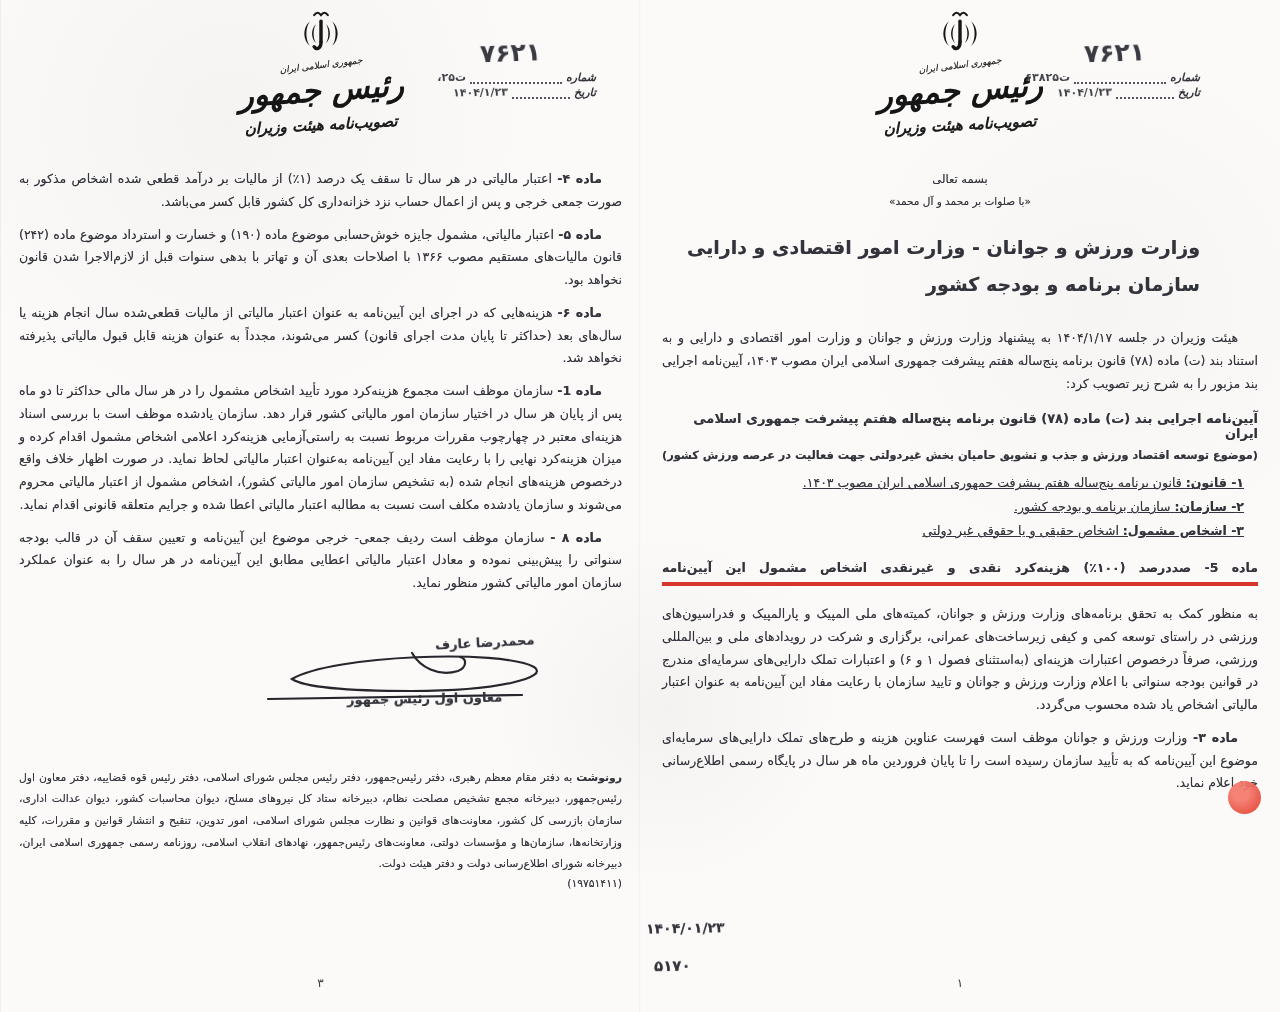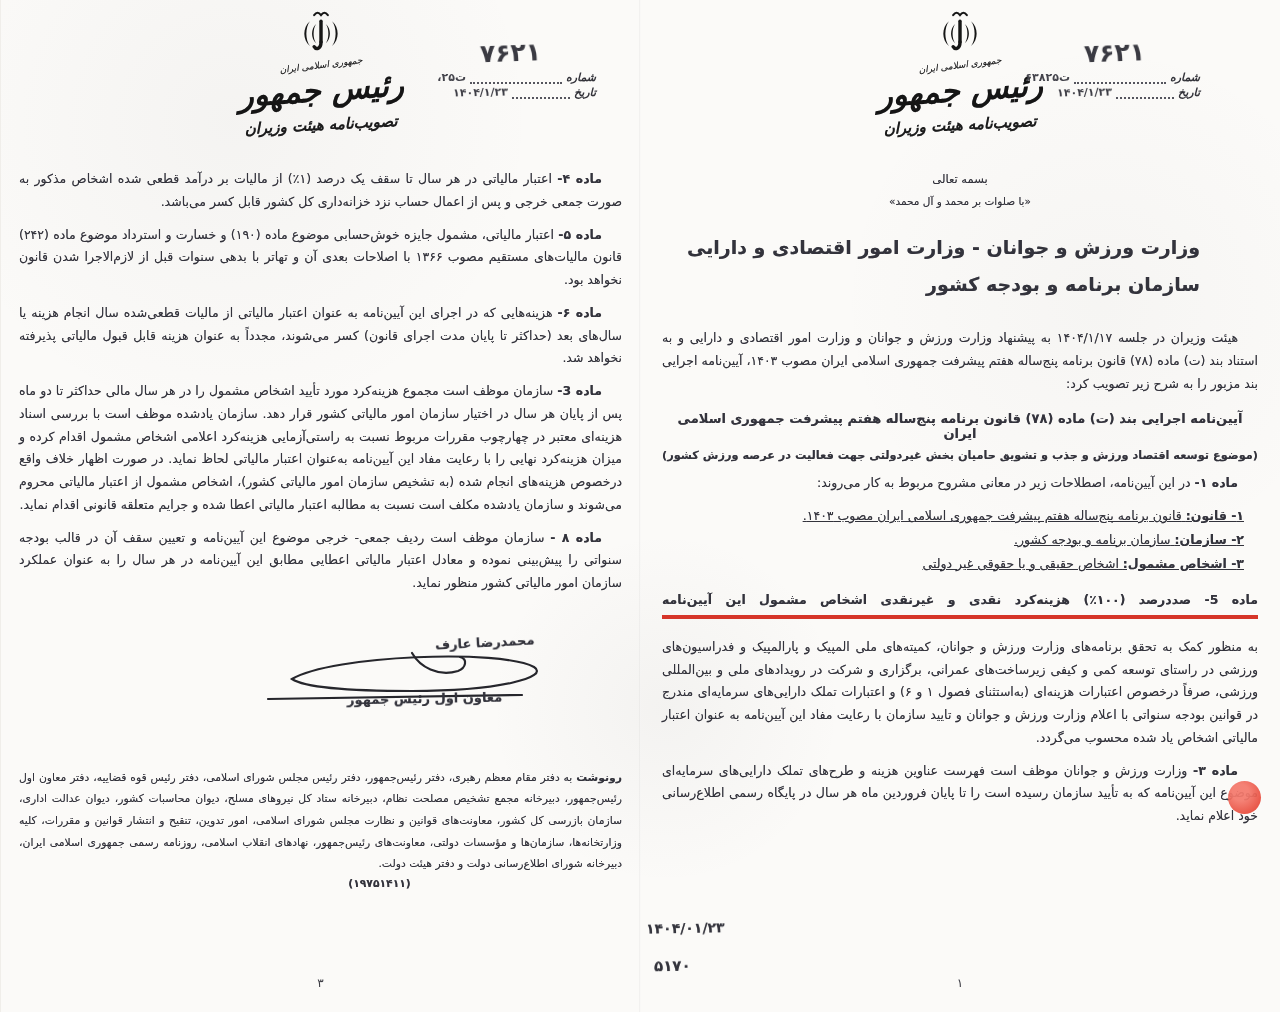--- a/index.html
+++ b/index.html
@@ -56,42 +56,42 @@
   .besmele { font-size:11.5px; margin-top:4px; }
   .salawat { font-size:10.5px; margin-top:9px; }
   .addr { font-weight:bold; font-size:19px; line-height:1.95; padding-left:0;
           padding-right:58px; margin-top:22px; }
   .addr div { white-space:nowrap; }
   .para { font-size:12.5px; line-height:1.82; text-align:justify; }
   .para .head { font-weight:bold; }
   .indent { text-indent:20px; }
   .intro { margin-top:24px; }
   .titles { margin-top:16px; }
-  .title1 { font-weight:bold; font-size:13px; text-align:center; }
+  .title1 { font-weight:bold; font-size:13px; text-align:right; }
   .title2 { font-weight:bold; font-size:11.3px; text-align:center; margin-top:8px; }
   .art { margin-top:10px; }
   .items { margin-top:10px;text-decoration:underline; }
   .items .para { text-indent:14px; margin-top:1px; }
   .hl-line { display:block; font-weight:bold; font-size:12.5px; line-height:1.8;
              text-align:justify; text-align-last:justify;
              border-bottom:4px solid #d63529; padding-bottom:3px; margin-top:14px; }
   .after-hl { margin-top:17px; }
 
   
   .sig-block { position:relative; width:310px; margin:34px 60px 0 0; height:108px; }
   .sig-name { position:absolute; top:6px; right:28px; font-weight:bold; font-size:13px;
               transform:rotate(-3deg); filter:blur(.2px); }
   .sig-scribble { position:absolute; top:14px; right:0; }
   .sig-title { position:absolute; top:62px; right:60px; font-size:13px; font-weight:bold;
                transform:rotate(-1deg); filter:blur(.25px); white-space:nowrap; }
 
   
   .cc { font-size:10.8px; line-height:2.0; text-align:justify; margin-top:30px; }
   .cc .head { font-weight:bold; }
-  .cc-ref { font-size:10.8px; font-weight:bold; margin-top:2px; text-align:center;
+  .cc-ref { font-size:10.8px; font-weight:normal; margin-top:2px; text-align:right;
             padding-left:118px; }
 
   
   .pageno { position:absolute; bottom:22px; width:100%; text-align:center;
             font-size:12px; color:#3a3a42; }
   .hand-date-bottom { position:absolute; top:920px; left:6px; font-size:14px;
       font-weight:bold; transform:rotate(-1deg); letter-spacing:1px; filter:blur(.25px); }
   .hand-num-bottom { position:absolute; top:957px; left:14px; font-size:15px;
       font-weight:bold; letter-spacing:2px; transform:rotate(-1deg); filter:blur(.2px); }
 
@@ -154,24 +154,20 @@
       </div>
 
       <p class="para indent intro">هیئت وزیران در جلسه ۱۴۰۴/۱/۱۷ به پیشنهاد وزارت ورزش و جوانان و وزارت امور اقتصادی و دارایی و به استناد بند (ت) ماده (۷۸) قانون برنامه پنج‌ساله هفتم پیشرفت جمهوری اسلامی ایران مصوب ۱۴۰۳، آیین‌نامه اجرایی بند مزبور را به شرح زیر تصویب کرد:</p>
 
       <div class="titles">
         <div class="title1">آیین‌نامه اجرایی بند (ت) ماده (۷۸) قانون برنامه پنج‌ساله هفتم پیشرفت جمهوری اسلامی ایران</div>
         <div class="title2">(موضوع توسعه اقتصاد ورزش و جذب و تشویق حامیان بخش غیردولتی جهت فعالیت در عرصه ورزش کشور)</div>
       </div>
 
       <div class="art">
-        <p class="para indent">
-          <span class="head">ماده ۱-</span>
-          <span>در این آیین‌نامه، اصطلاحات زیر در معانی مشروح مربوط به کار می‌روند:</span>
-        </p>
         <div class="items">
           <p class="para">
             <span class="head">۱- قانون:</span>
             <span>قانون برنامه پنج‌ساله هفتم پیشرفت جمهوری اسلامی ایران مصوب ۱۴۰۳.</span>
           </p>
           <p class="para">
             <span class="head">۲- سازمان:</span>
             <span>سازمان برنامه و بودجه کشور.</span>
           </p>
           <p class="para">
@@ -249,21 +245,21 @@
       </p>
       <p class="para indent art">
         <span class="head">ماده ۵-</span>
         <span>اعتبار مالیاتی، مشمول جایزه خوش‌حسابی موضوع ماده (۱۹۰) و خسارت و استرداد موضوع ماده (۲۴۲) قانون مالیات‌های مستقیم مصوب ۱۳۶۶ با اصلاحات بعدی آن و تهاتر با بدهی سنوات قبل از لازم‌الاجرا شدن قانون نخواهد بود.</span>
       </p>
       <p class="para indent art">
         <span class="head">ماده ۶-</span>
         <span>هزینه‌هایی که در اجرای این آیین‌نامه به عنوان اعتبار مالیاتی از مالیات قطعی‌شده سال انجام هزینه یا سال‌های بعد (حداکثر تا پایان مدت اجرای قانون) کسر می‌شوند، مجدداً به عنوان هزینه قابل قبول مالیاتی پذیرفته نخواهد شد.</span>
       </p>
       <p class="para indent art">
-        <span class="head">ماده 3-</span>
+        <span class="head">ماده 1-</span>
         <span>سازمان موظف است مجموع هزینه‌کرد مورد تأیید اشخاص مشمول را در هر سال مالی حداکثر تا دو ماه پس از پایان هر سال در اختیار سازمان امور مالیاتی کشور قرار دهد. سازمان یادشده موظف است با بررسی اسناد هزینه‌ای معتبر در چهارچوب مقررات مربوط نسبت به راستی‌آزمایی هزینه‌کرد اعلامی اشخاص مشمول اقدام کرده و میزان هزینه‌کرد نهایی را با رعایت مفاد این آیین‌نامه به‌عنوان اعتبار مالیاتی لحاظ نماید. در صورت اظهار خلاف واقع درخصوص هزینه‌های انجام شده (به تشخیص سازمان امور مالیاتی کشور)، اشخاص مشمول از اعتبار مالیاتی محروم می‌شوند و سازمان یادشده مکلف است نسبت به مطالبه اعتبار مالیاتی اعطا شده و جرایم متعلقه قانونی اقدام نماید.</span>
       </p>
       <p class="para indent art">
         <span class="head">ماده ۸ -</span>
         <span>سازمان موظف است ردیف جمعی- خرجی موضوع این آیین‌نامه و تعیین سقف آن در قالب بودجه سنواتی را پیش‌بینی نموده و معادل اعتبار مالیاتی اعطایی مطابق این آیین‌نامه در هر سال را به عنوان عملکرد سازمان امور مالیاتی کشور منظور نماید.</span>
       </p>
 
       <div class="sig-block">
         <div class="sig-name">محمدرضا عارف</div>
         <span class="sig-scribble">

